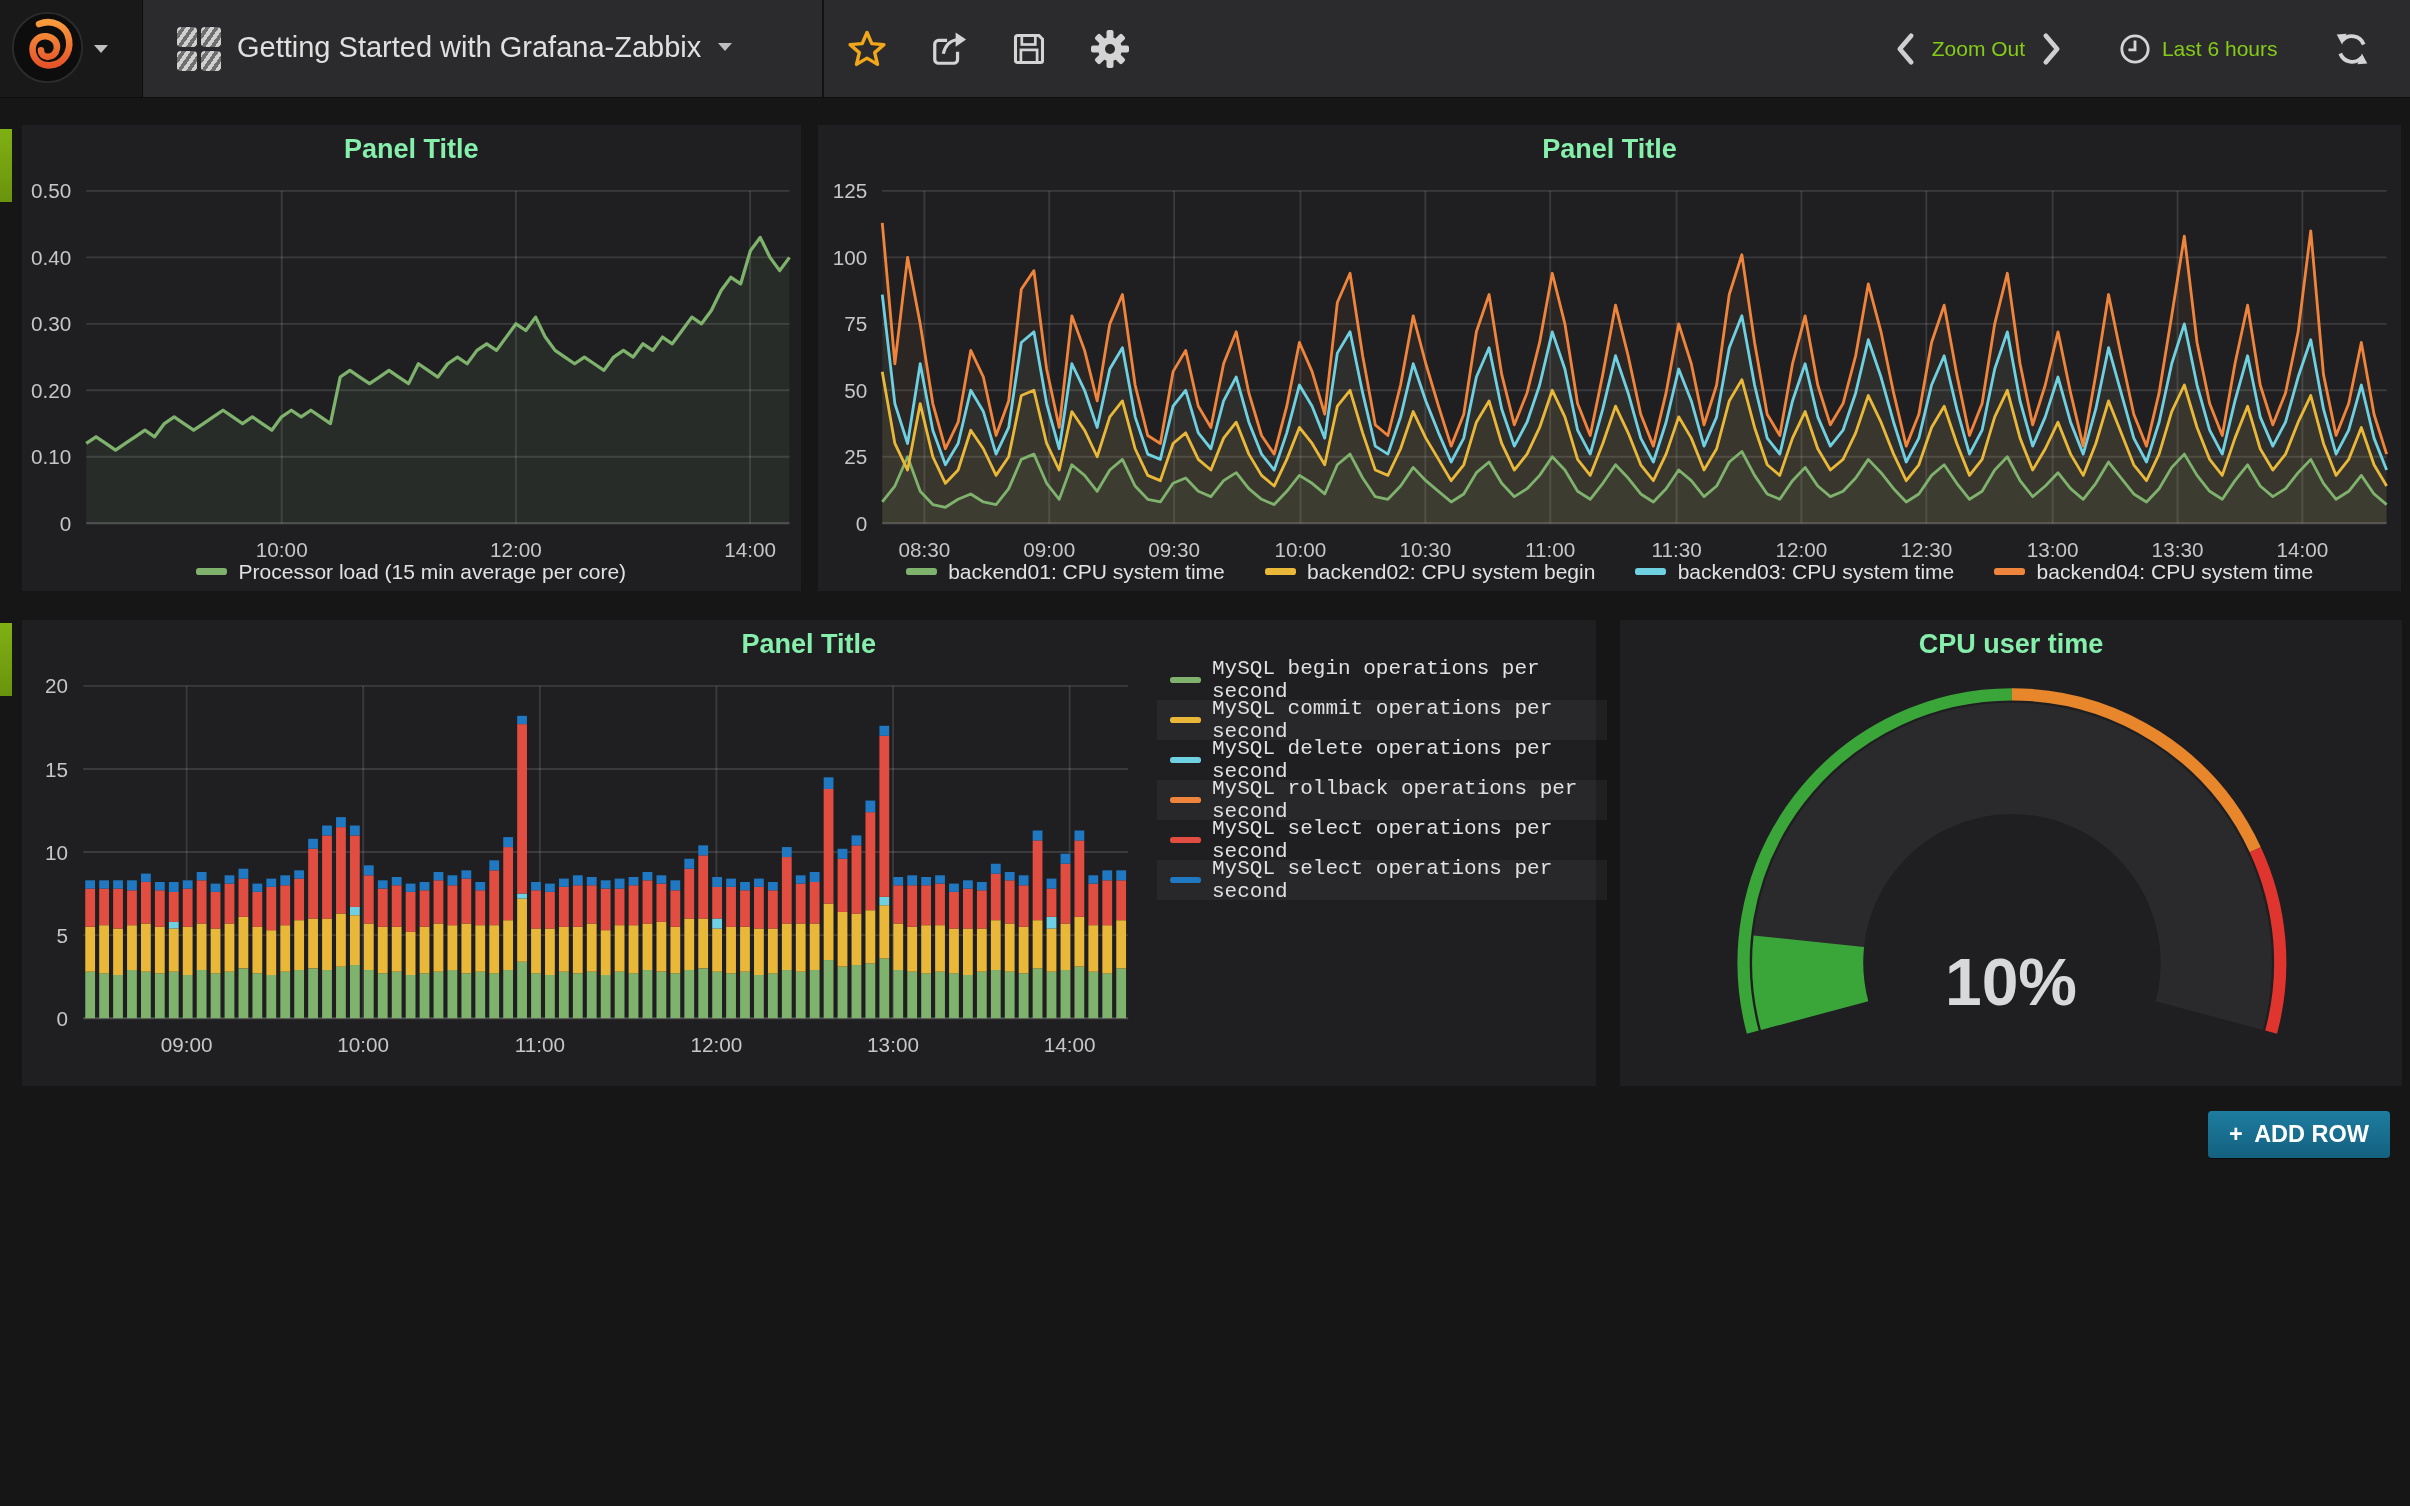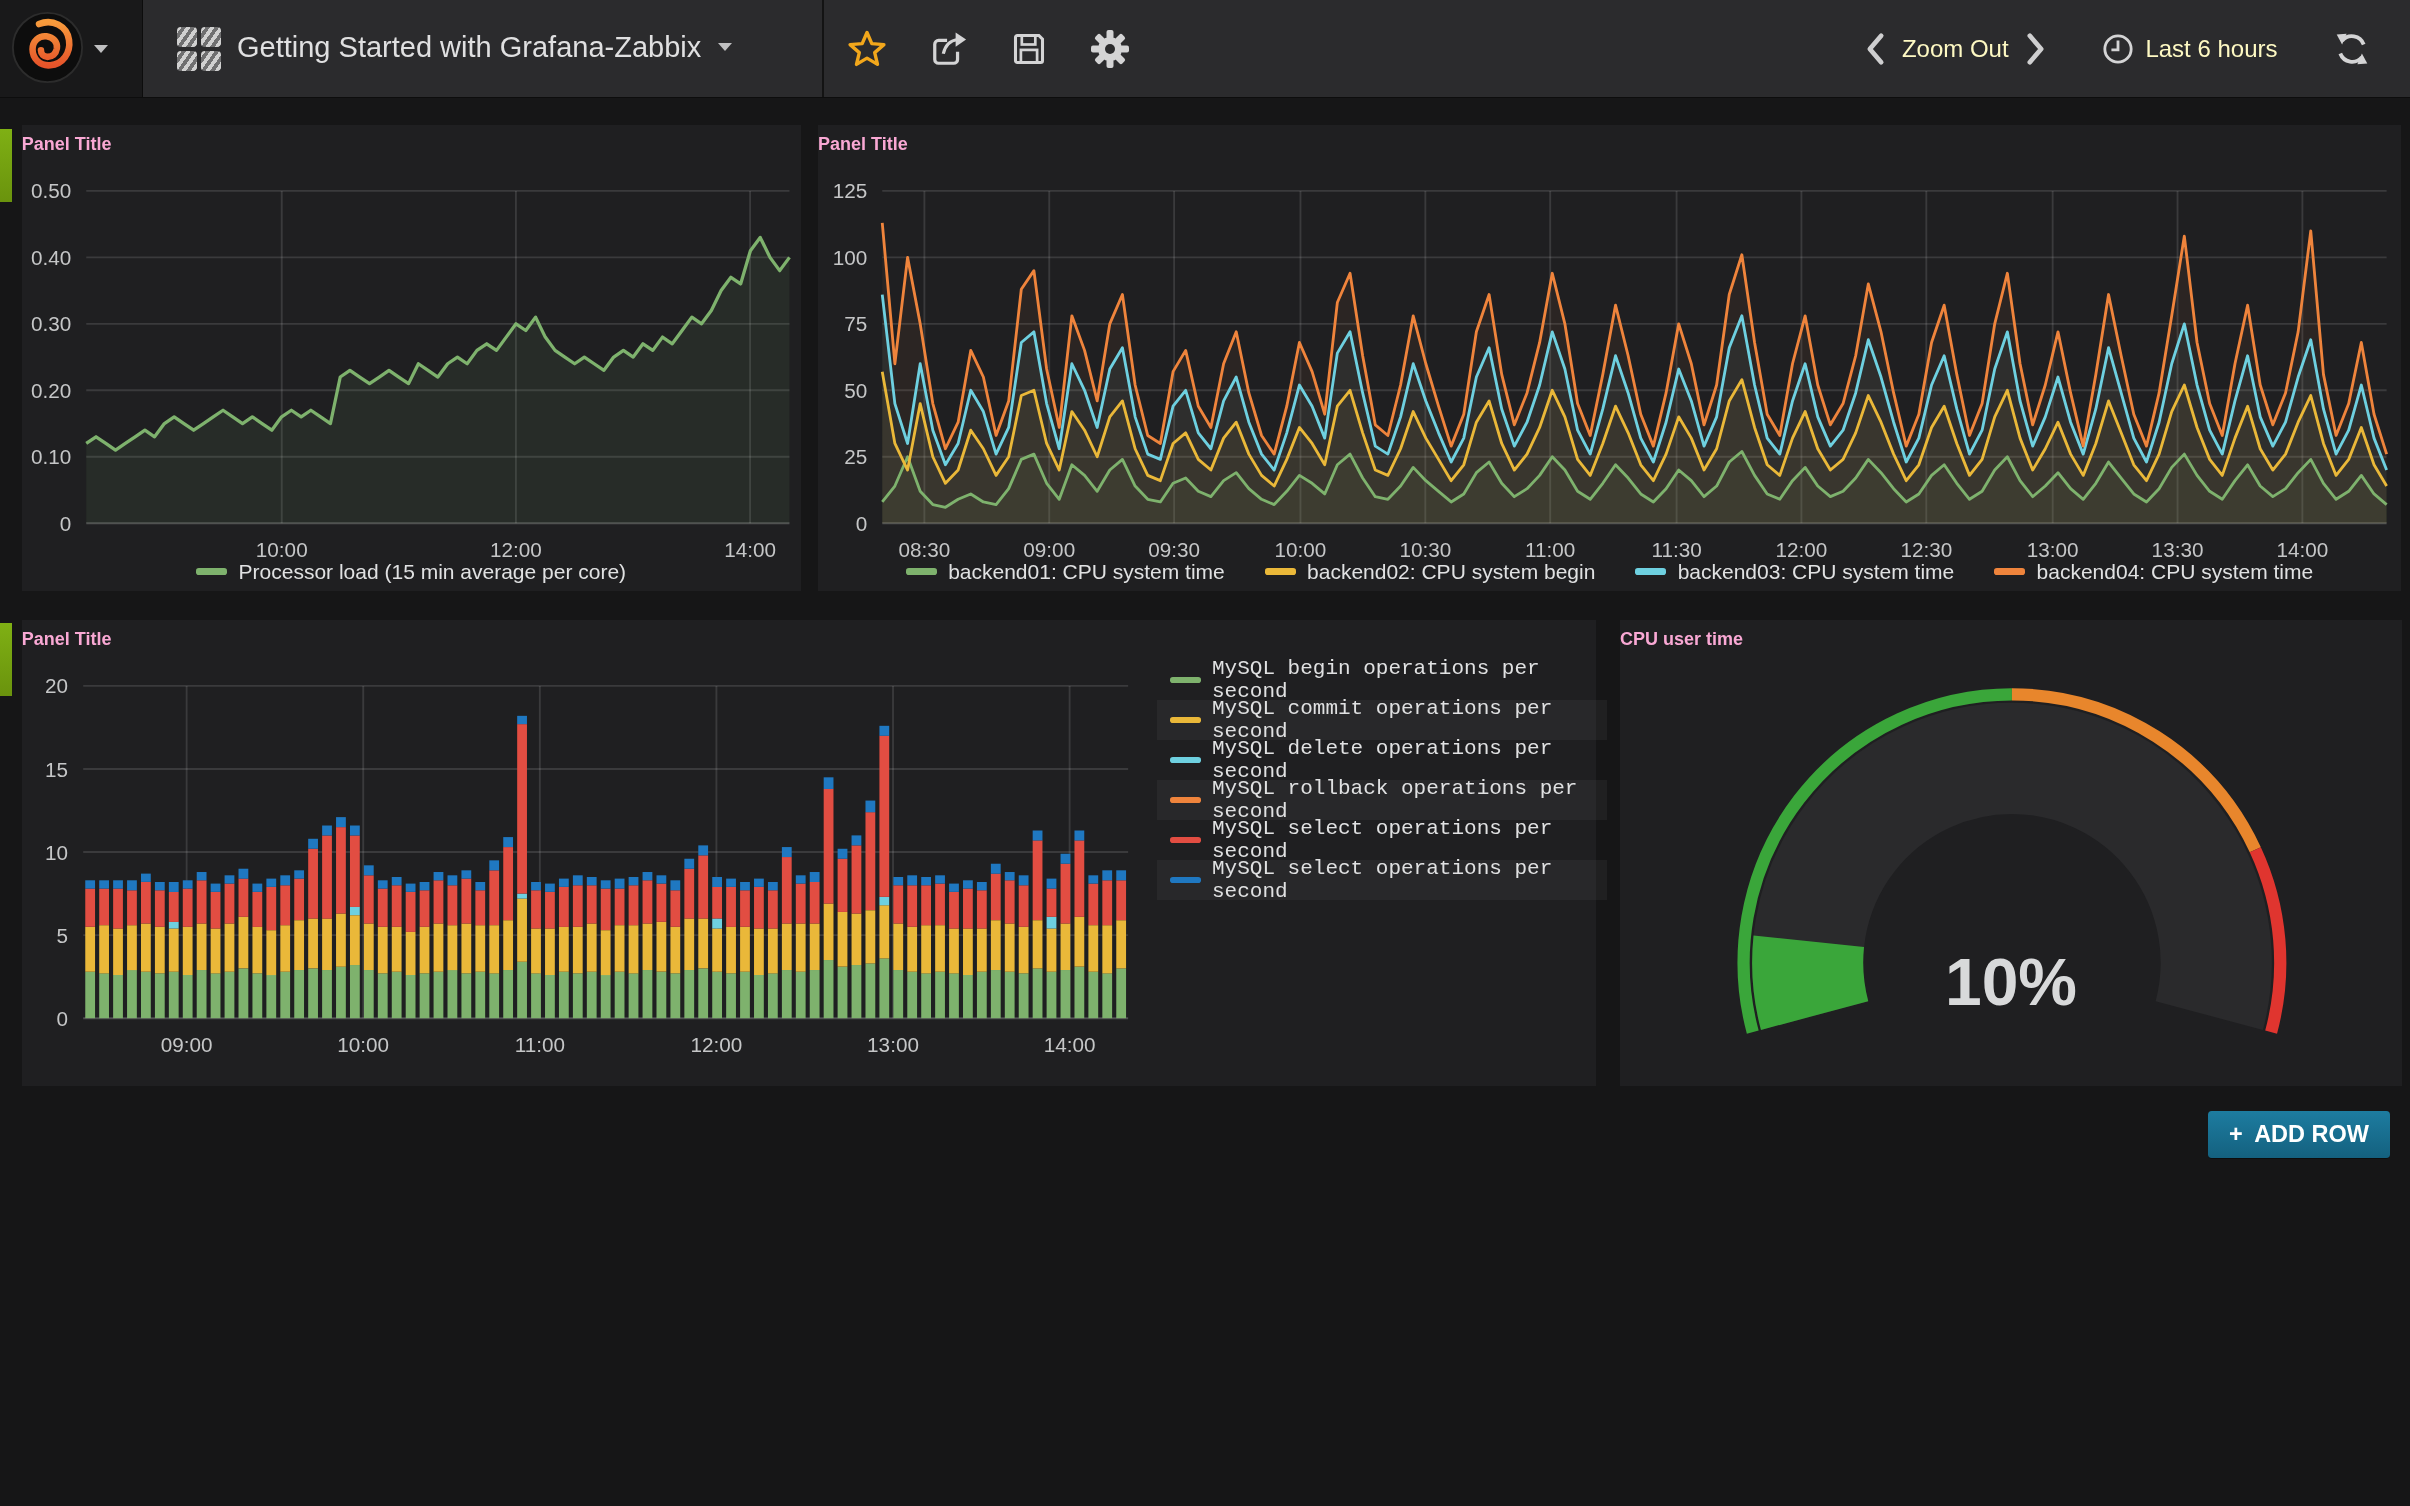--- a/index.html
+++ b/index.html
@@ -12,26 +12,26 @@
   .navbar{position:absolute;left:0;top:0;width:2411px;height:97px;background:#2b2b2d;border-bottom:1.9px solid #0d0d0d;}
   .logo-block{position:absolute;left:0;top:0;width:143px;height:97px;background:#19191a;border-right:1.9px solid #0c0c0c;display:flex;align-items:center;padding-left:11.3px;box-sizing:border-box;cursor:pointer;}
   .caret{width:0;height:0;border-left:7.5px solid transparent;border-right:7.5px solid transparent;border-top:8.5px solid #bfbfc0;display:inline-block;}
   .logo-block .caret{margin-left:9.4px;}
   .dash-icon{position:absolute;left:177px;top:27px;width:43px;height:43px;display:grid;grid-template-columns:20px 20px;grid-template-rows:20px 20px;gap:3.8px;cursor:pointer;}
   .dash-icon span{border-radius:3.8px;background:repeating-linear-gradient(125deg,#d0d0d0 0 3.8px,#6f6f70 3.8px 7.5px);}
   .nav-title{position:absolute;left:237px;top:0;height:94px;display:flex;align-items:center;gap:17px;font-size:29px;color:#e0e0e1;cursor:pointer;}
   .nav-divider{position:absolute;left:822px;top:0;width:1.9px;height:97px;background:#131313;}
   .nav-icons{position:absolute;left:847px;top:0;height:97px;display:flex;align-items:center;gap:43px;}
   .nav-icon{cursor:pointer;display:flex;align-items:center;}
-  .nav-right{position:absolute;right:41px;top:0;height:97px;display:flex;align-items:center;gap:16px;font-size:24px;color:#fef9c3;}
+  .nav-right{position:absolute;right:41px;top:0;height:97px;display:flex;align-items:center;gap:16px;font-size:21px;color:#84cc16;}
   .nav-right .spacer{width:24.5px;}
   
   .row-handle{position:absolute;left:0;width:12.2px;height:73px;background:linear-gradient(#7fb014,#6a930d);cursor:pointer;}
   .panel{position:absolute;background:#1f1f21;}
-  .panel-title{position:absolute;top:9.4px;left:0;right:0;font-weight:bold;font-size:18px;color:#f9a8d4;cursor:pointer;}
+  .panel-title{position:absolute;top:9.4px;left:0;right:0;text-align:center;font-weight:bold;font-size:27px;color:#86efac;cursor:pointer;}
   .chart-box{position:absolute;left:0;top:0;right:0;bottom:0;}
   svg text.tick{fill:#c5c6c7;font-size:22px;font-family:"Liberation Sans",sans-serif;}
   .legend-inline{position:absolute;bottom:7.5px;left:0;right:0;display:flex;justify-content:center;gap:40px;font-size:21px;color:#e0e1e2;}
   .legend-item{display:flex;align-items:center;gap:11.3px;cursor:pointer;white-space:nowrap;}
   .dash{width:31px;height:6.6px;border-radius:2.8px;display:inline-block;flex:none;}
   .legend-block{position:absolute;left:1135px;top:40px;width:450px;font-size:21px;color:#e0e1e2;font-family:Liberation Mono, monospace;}
   .legend-row{display:flex;align-items:center;gap:11.3px;height:40px;padding:0 13px;cursor:pointer;}
   .legend-row.alt{background:rgba(255,255,255,0.045);}
   .gauge-value{position:absolute;left:0;right:0;top:325px;text-align:center;font-weight:bold;font-size:66px;line-height:75px;color:#d8d9da;}
   .add-row{position:absolute;top:1111px;right:21px;height:47px;padding:0 21px;background:linear-gradient(#1d7ca0,#14617f);border-radius:3.8px;display:flex;align-items:center;gap:11.3px;color:#ffffff;font-weight:bold;font-size:23.5px;cursor:pointer;box-shadow:0 0.9px 0 rgba(0,0,0,.4);}

